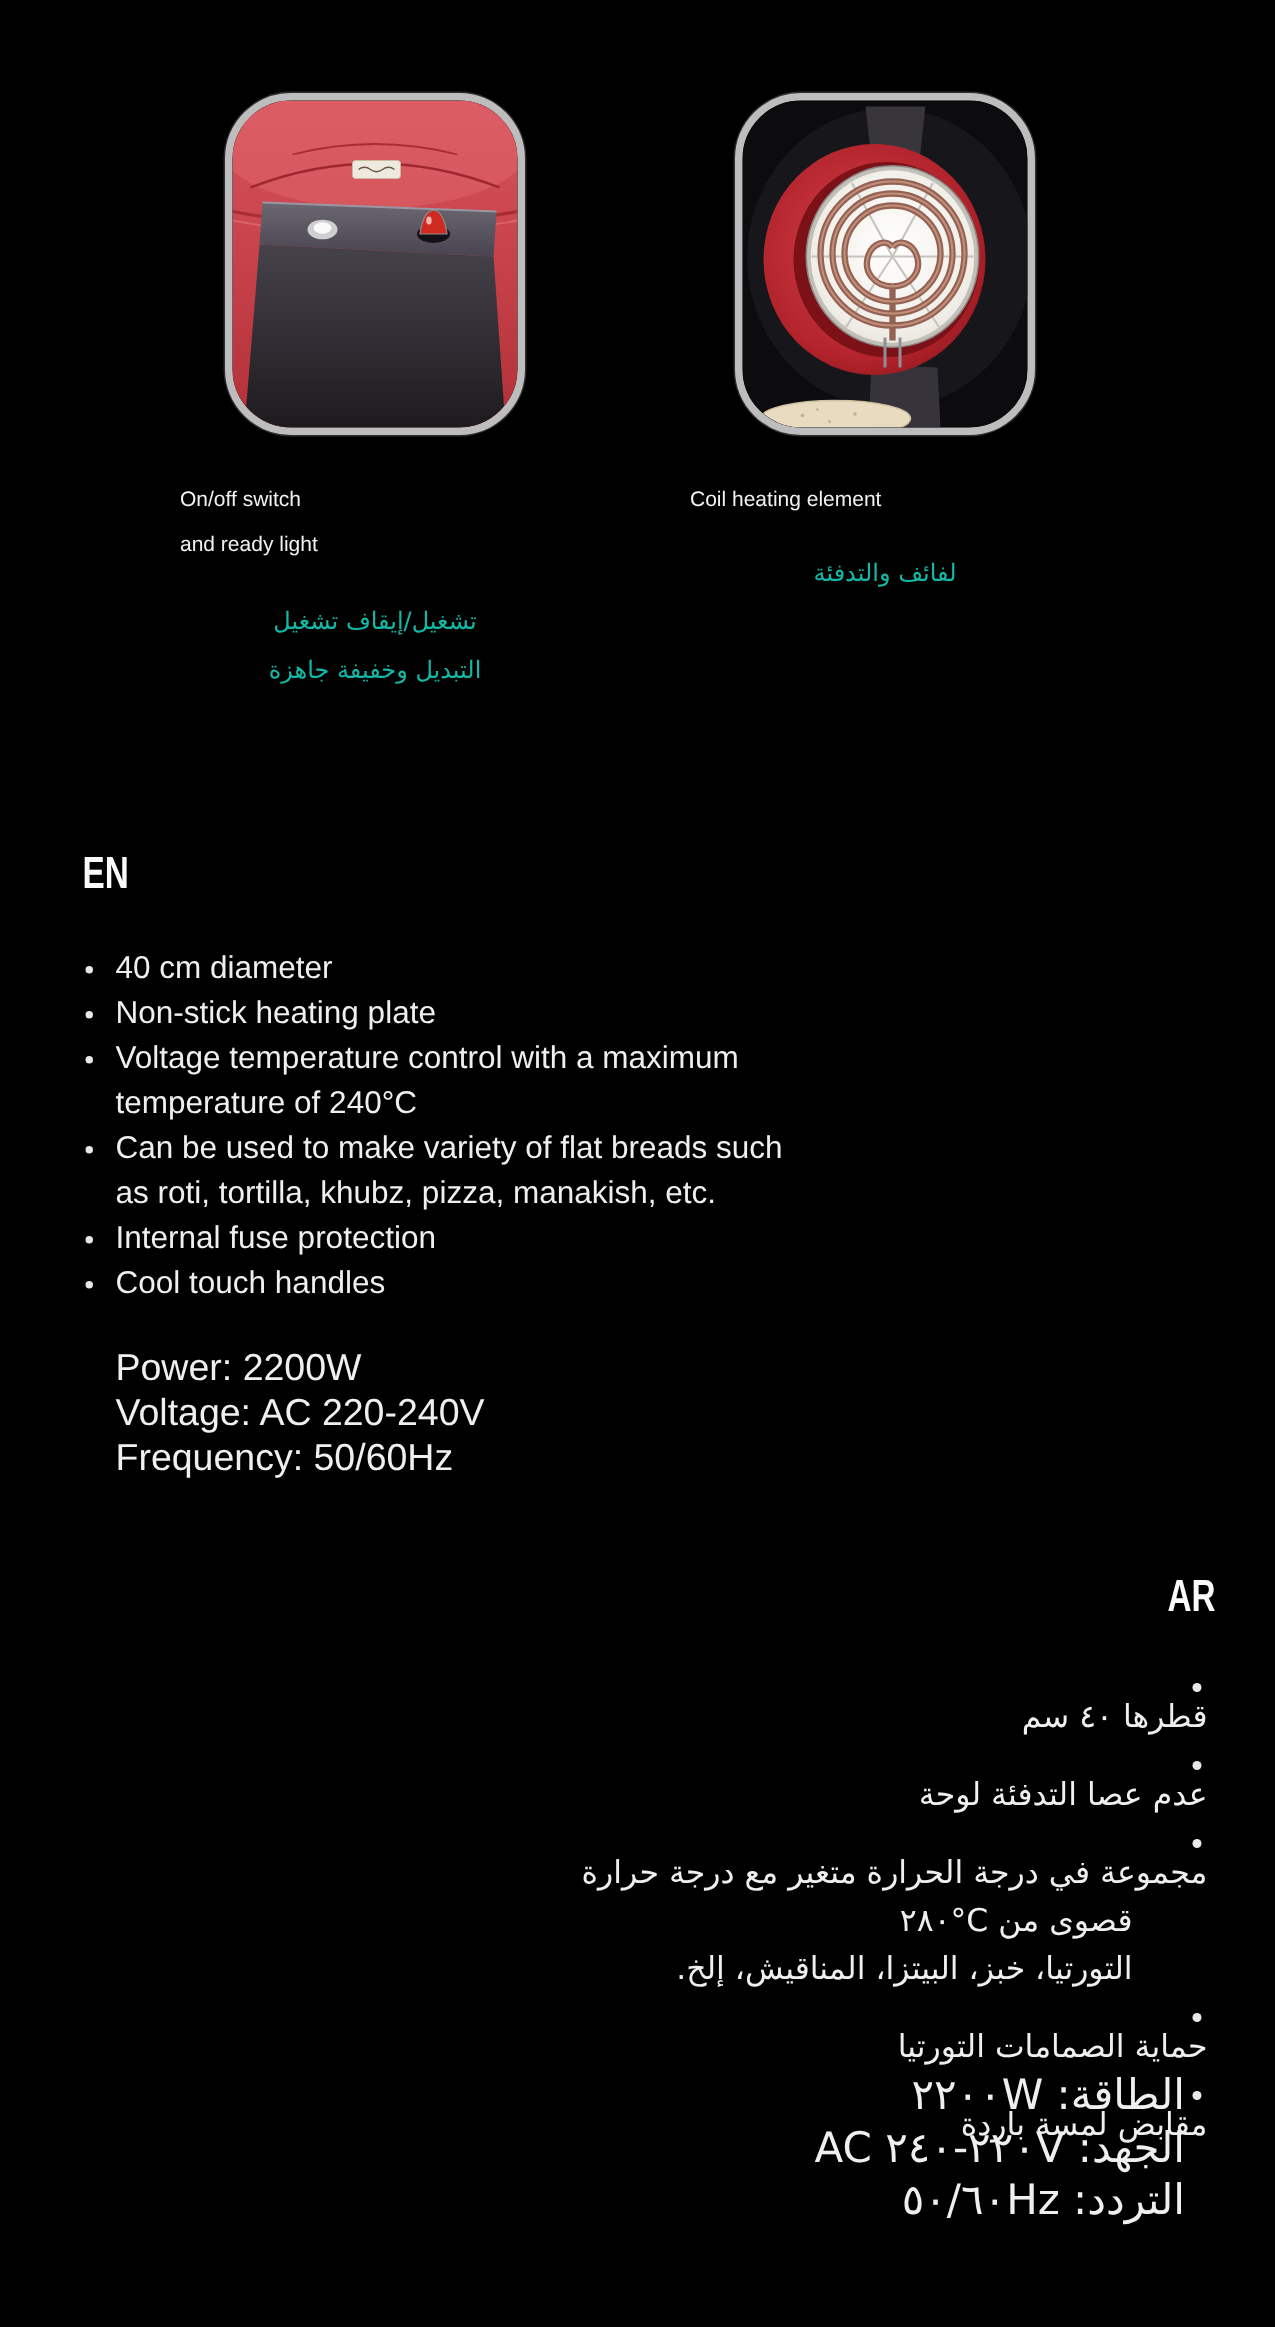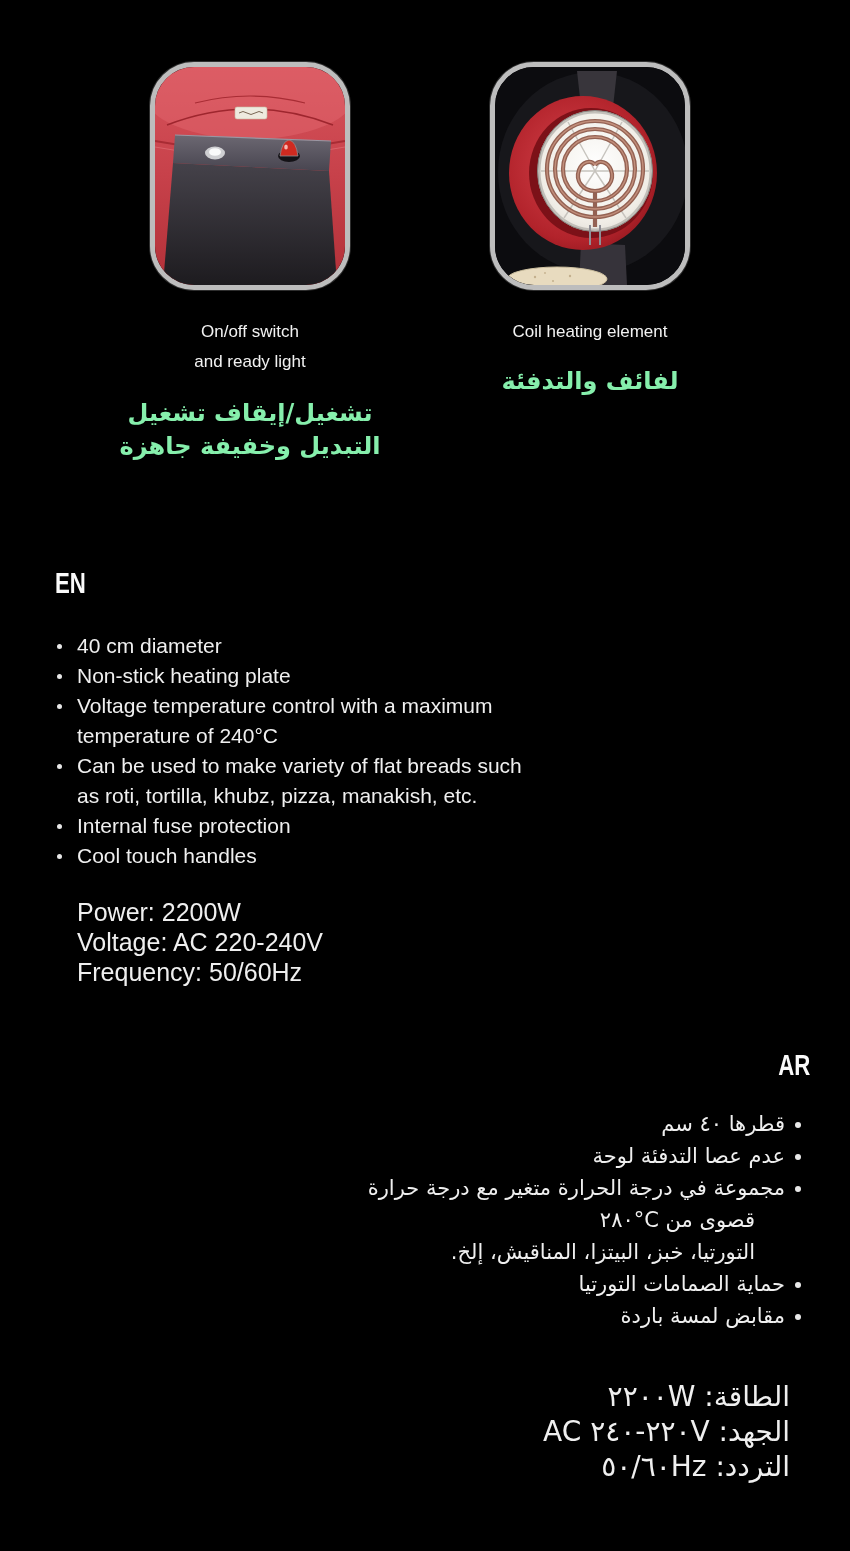--- a/index.html
+++ b/index.html
@@ -15,22 +15,22 @@
     position:absolute;width:190px;height:218px;
     border:5px solid #bdbdbd;border-radius:44px;overflow:hidden;
     background:#0c0c0f;
     box-shadow:inset 0 0 0 2px rgba(0,0,0,.55),0 0 0 1px #2e2e2e;
   }
   .photo-frame svg{display:block;width:100%;height:100%;}
   #photo-switch{left:150px;top:62px;}
   #photo-coil{left:490px;top:62px;}
 
   
-  .cap-en{position:absolute;text-align:center;font-size:17px;line-height:30px;color:#f2f2f2;}
-  .cap-ar{position:absolute;text-align:center;font-size:24px;line-height:33px;font-weight:700;color:#86efac;}
+  .cap-en{position:absolute;font-size:14px;line-height:30px;color:#f2f2f2;}
+  .cap-ar{position:absolute;text-align:center;font-size:16px;line-height:33px;font-weight:400;color:#14b8a6;}
   #cap-en-switch{left:120px;top:317px;width:260px;}
   #cap-ar-switch{left:110px;top:397px;width:280px;}
   #cap-en-coil{left:460px;top:317px;width:260px;}
   #cap-ar-coil{left:460px;top:365px;width:260px;}
 
   
   .sec-header{
     position:absolute;font-size:30px;font-weight:700;letter-spacing:0;
     color:#fafafa;
   }
@@ -40,21 +40,21 @@
   
   #en-list{position:absolute;left:55px;top:631px;width:560px;}
   .en-row{display:flex;align-items:flex-start;line-height:30px;font-size:21px;white-space:nowrap;color:#efefef;}
   .en-row.cont{padding-left:22px;}
   .en-dot{width:22px;flex:0 0 22px;position:relative;}
   .en-dot::before{content:"";position:absolute;left:2px;top:13px;width:5px;height:5px;border-radius:50%;background:#e8e8e8;}
   #en-specs{position:absolute;left:77px;top:897px;font-size:25px;line-height:30px;color:#efefef;}
 
   
   #ar-list{position:absolute;right:45px;top:1108px;width:600px;}
-  .ar-row{display:flex;justify-content:flex-start;line-height:32px;font-size:21px;white-space:nowrap;color:#efefef;}
+  .ar-row{display:flex;justify-content:flex-start;line-height:32px;font-size:21px;white-space:nowrap;color:#efefef;flex-direction:column;}
   .ar-row.cont{padding-right:50px;}
   .ar-dot{width:20px;flex:0 0 20px;position:relative;}
   .ar-dot::before{content:"";position:absolute;right:4px;top:14px;width:6px;height:6px;border-radius:50%;background:#e8e8e8;}
   #ar-specs{position:absolute;right:60px;top:1379px;text-align:right;font-size:28px;line-height:35px;color:#efefef;}
 </style>
 </head>
 <body>
 
 <div class="canvas">
 

